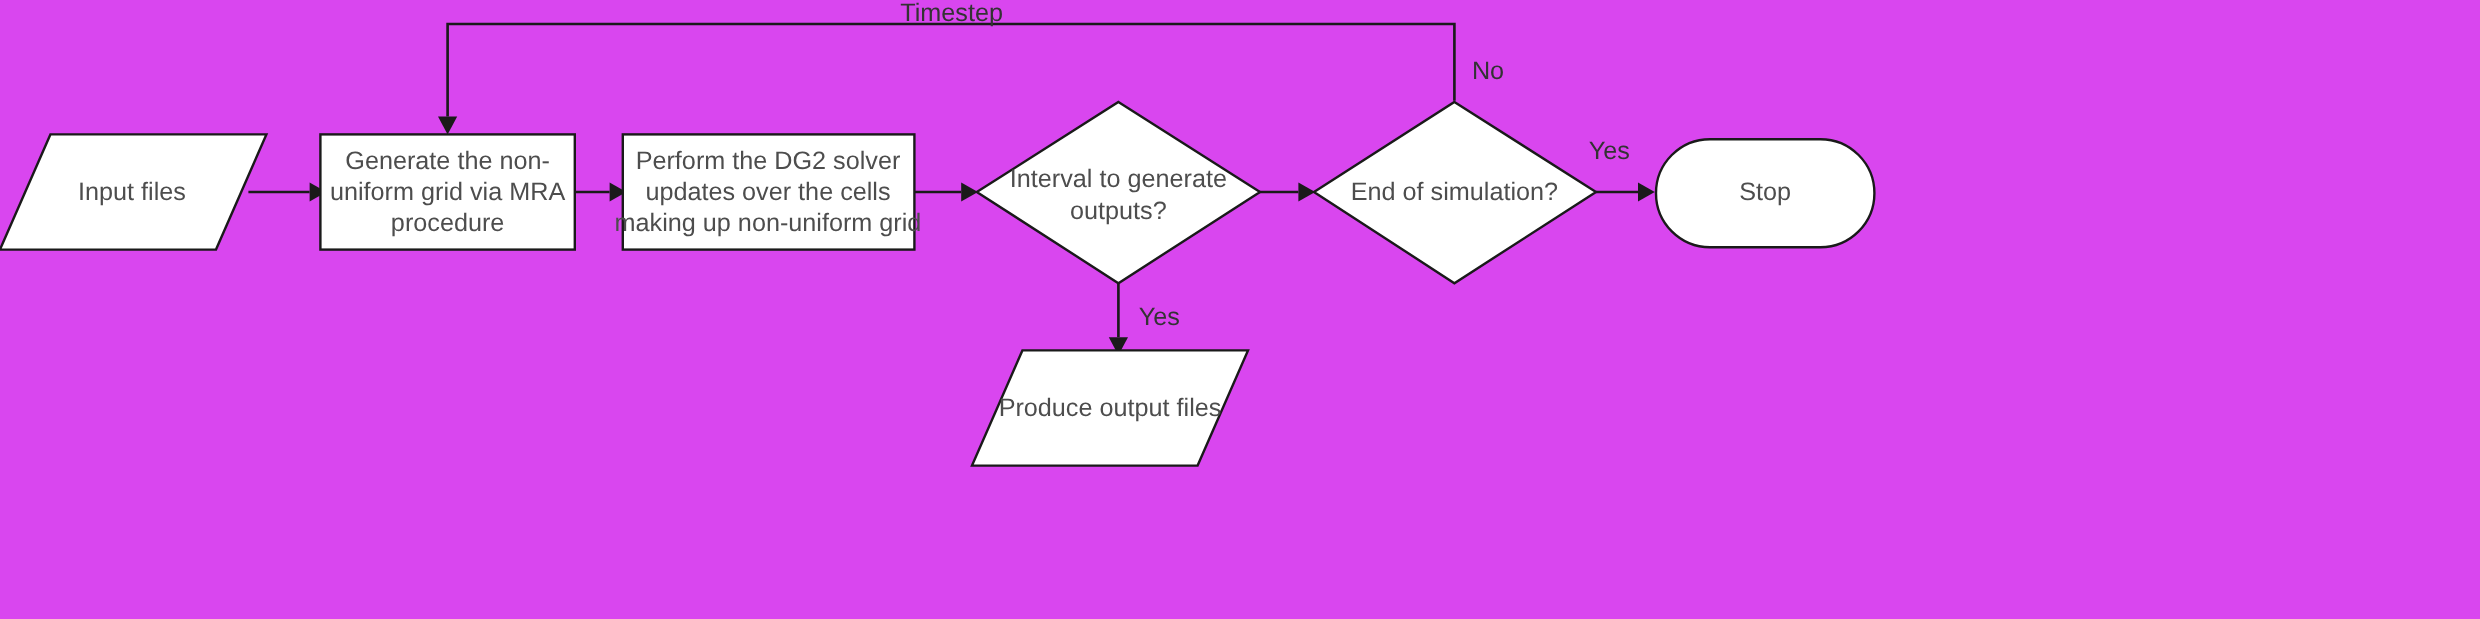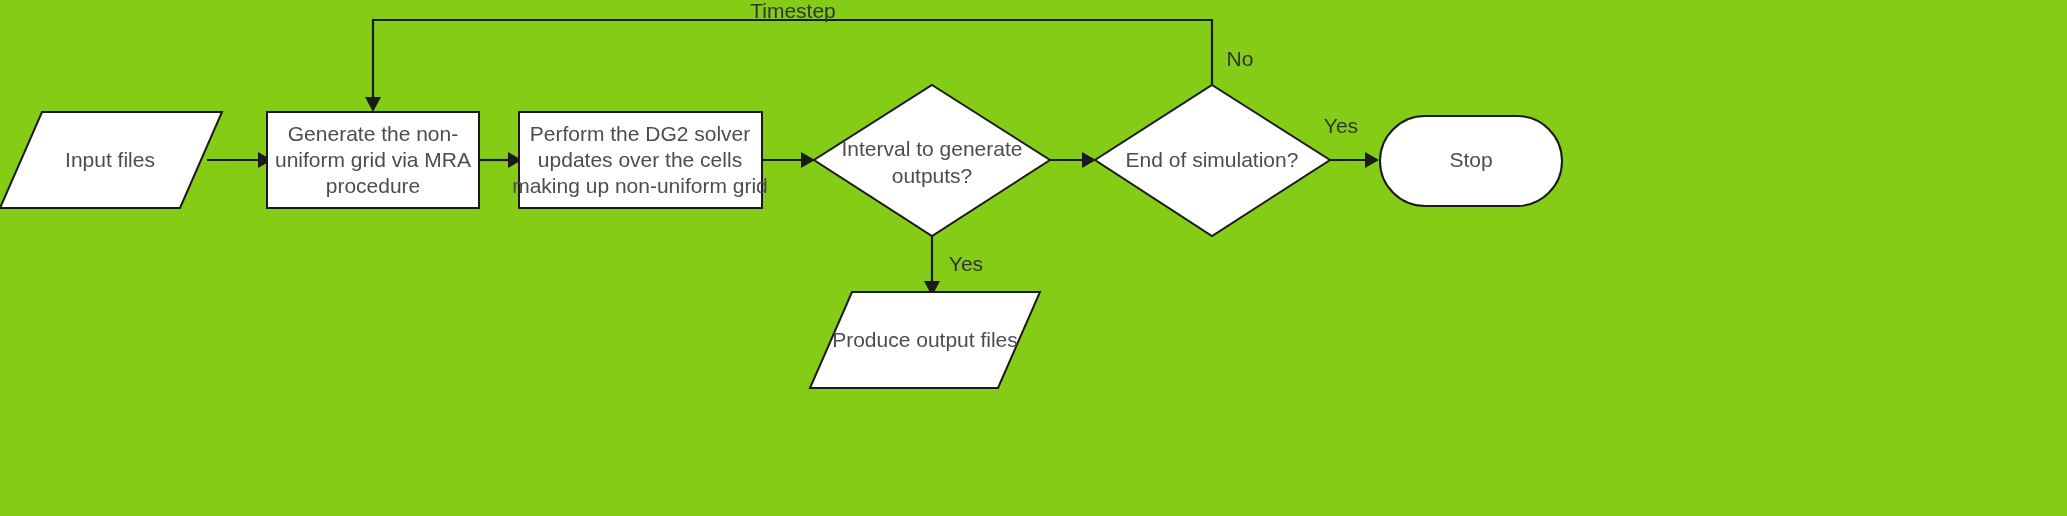--- a/index.html
+++ b/index.html
@@ -7,21 +7,21 @@
     padding: 0;
     background: #ffffff;
   }
   body {
     font-family: "Liberation Sans", sans-serif;
   }
   #diagram-root {
     position: relative;
     width: 2067px;
     height: 516px;
-    background: #84cc16;
+    background: #d946ef;
     overflow: hidden;
   }
   svg.flow {
     display: block;
     width: 2067px;
     height: 516px;
   }
   .shape-outline {
     fill: #ffffff;
     stroke: #1a1a1a;

